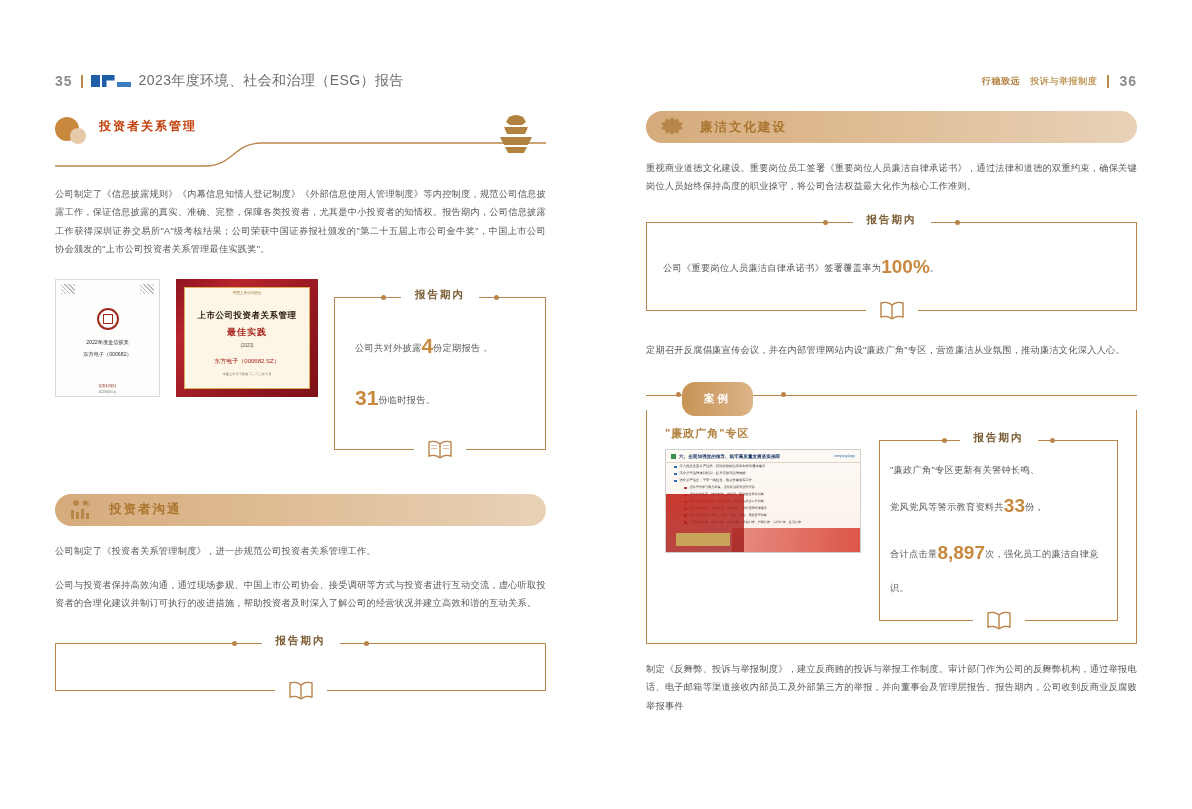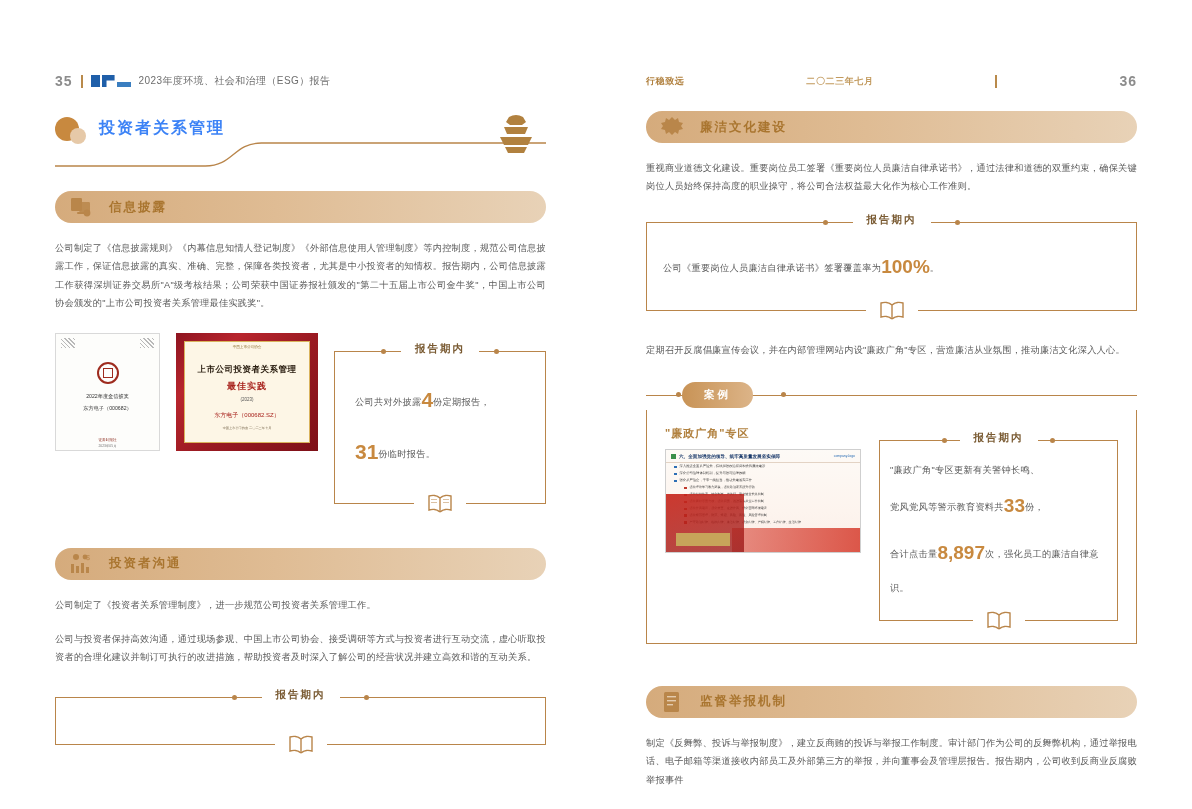--- a/index.html
+++ b/index.html
@@ -11,39 +11,39 @@
     overflow:hidden;
   }
   .spread { display:flex; width:1192px; height:809px; }
   .page { width:596px; height:809px; position:relative; padding:12px 55px;margin-top:31px; }
   .page.left { padding-left:55px; padding-right:50px; }
   .page.right { padding-left:50px; padding-right:55px; }
 
   
   .rh { display:flex; align-items:center; height:46px; padding-top:30px; }
   .rh.left { justify-content:flex-start; gap:8px; }
-  .rh.right { justify-content:space-between; gap:10px; }
+  .rh.right { justify-content:flex-end; gap:10px; }
   .folio { font-size:14px; color:#8c8c8c; letter-spacing:1px; font-weight:600; }
   .rh-div { width:2px; height:13px; background:#b98a4b; }
   .rh-logo { display:flex; align-items:center; gap:2px; }
   .lg-sq { width:9px; height:12px; background:#1f5fa9; }
   .lg-sq2 { width:13px; height:12px; background:#1f5fa9;
             clip-path:polygon(0 0,100% 0,100% 45%,38% 45%,38% 100%,0 100%); }
   .lg-bar { width:14px; height:5px; background:#3a7ec0; align-self:flex-end; }
-  .rh-title { font-size:10px; color:#6d6d6d; letter-spacing:.4px;text-align:center; }
+  .rh-title { font-size:14px; color:#6d6d6d; letter-spacing:.4px;text-align:center; }
   .rh-crumb { font-size:9px; color:#b1813f; font-weight:700; letter-spacing:.6px; }
   .rh-crumb.dim { color:#c29a5e; }
 
   
   .chap { position:relative; height:62px; margin-top:18px; }
   .chap-dots { position:absolute; left:0; top:10px; width:36px; height:30px; }
   .d1 { position:absolute; left:0; top:0; width:24px; height:24px; border-radius:50%; background:#c8893f; }
   .d2 { position:absolute; left:15px; top:11px; width:16px; height:16px; border-radius:50%; background:#e6c9a8; }
-  .chap-t { position:absolute; left:44px; top:11px; font-size:16px; font-weight:700;
-            color:#3b82f6; letter-spacing:2px; }
+  .chap-t { position:absolute; left:44px; top:11px; font-size:12px; font-weight:700;
+            color:#c2410c; letter-spacing:2px; }
   .chap-rule { position:absolute; left:0; bottom:2px; width:100%; height:26px; }
   .chap-icon { position:absolute; right:6px; top:4px; width:48px; height:44px; color:#b1813f; }
 
   
   .pill { height:32px; border-radius:16px; display:flex; align-items:center;
           background:linear-gradient(90deg,#d5ab7c 0%,#dfbc94 45%,#e8d2b7 100%);
           padding-left:14px; gap:16px; margin-top:22px; }
   .pill-ico { width:24px; height:22px; color:#b9864a; flex:0 0 auto; }
   .pill-t { font-size:12.5px; font-weight:700; color:#a9752f; letter-spacing:2px; }
 
@@ -97,21 +97,21 @@
             font-size:9px; color:#a8231d; font-weight:700; letter-spacing:1px; }
   .cert-b .yr { position:absolute; top:64px; left:0; right:0; text-align:center;
             font-size:4.5px; color:#555; }
   .cert-b .co { position:absolute; top:78px; left:0; right:0; text-align:center;
             font-size:6px; color:#a8231d; }
   .cert-b .ft { position:absolute; top:93px; left:0; right:0; text-align:center;
             font-size:3.2px; color:#7a6a50; line-height:1.6; }
 
   
   .case-lbl-row { position:relative; height:28px; margin-top:22px; }
-  .case-pill { position:absolute; left:36px; top:0; height:26px; padding:0 22px;
+  .case-pill { position:absolute; left:36px; top:0; height:34px; padding:0 22px;
             border-radius:13px; background:linear-gradient(90deg,#c89356,#dcb488);
             display:flex; align-items:center; justify-content:center;
             font-size:10.5px; color:#fff; font-weight:700; letter-spacing:3px; z-index:2; }
   .case-line { position:absolute; left:0; right:0; top:13px; height:1.4px; background:#b9854a; }
   .case-dot { position:absolute; top:10.5px; width:5px; height:5px; border-radius:50%;
             background:#b9854a; z-index:3; }
   .case-box { border:1.4px solid #b9854a; border-top:none; padding:16px 18px 22px;
             display:flex; gap:18px; align-items:flex-start; }
   .case-left { width:196px; }
   .case-ttl { font-size:11px; font-weight:700; color:#b1813f; letter-spacing:1px; margin-bottom:8px; }
@@ -168,31 +168,20 @@
           <path d="M17 6 q7-4 14 0 l3 5 -4 3 h-12 l-4-3z"></path>
           <circle cx="19" cy="11" r="2.4"></circle>
             <circle cx="29" cy="11" r="2.4"></circle>
           <path d="M12 16 h24 l-3 7 h-18z"></path>
           <path d="M8 26 h32 l-4 8 h-24z"></path>
           <path d="M13 36 h22 l-3 6 h-16z"></path>
         </g>
       </svg>
     </div>
 
-    <div class="pill">
-      <svg class="pill-ico" viewBox="0 0 24 22">
-        <g fill="#b9864a">
-          <rect x="2" y="2" width="11" height="13" rx="1.2"></rect>
-          <rect x="10" y="6" width="11" height="10" rx="1.2" opacity=".85"></rect>
-          <rect x="8" y="16" width="8" height="2" rx="1"></rect>
-          <circle cx="18" cy="17" r="3.4"></circle>
-        </g>
-      </svg>
-      <span class="pill-t">信息披露</span>
-    </div>
 
     <p class="body">公司制定了《信息披露规则》《内幕信息知情人登记制度》《外部信息使用人管理制度》等内控制度，规范公司信息披露工作，保证信息披露的真实、准确、完整，保障各类投资者，尤其是中小投资者的知情权。报告期内，公司信息披露工作获得深圳证券交易所"A"级考核结果；公司荣获中国证券报社颁发的"第二十五届上市公司金牛奖"，中国上市公司协会颁发的"上市公司投资者关系管理最佳实践奖"。</p>
 
     <div class="certs">
       <div class="cert-a">
         <span class="orn l"></span>
           <span class="orn r"></span>
         <div class="cert-seal"></div>
         <div class="t1">2022年度金信披奖</div>
         <div class="t2">东方电子（000682）</div>
@@ -275,21 +264,21 @@
           </svg>
         </span>
       </div>
     </div>
   </div>
 
   <div class="page right">
 
     <div class="rh right">
       <span class="rh-crumb">行稳致远</span>
-      <span class="rh-crumb dim">二〇二三年七月</span>
+      <span class="rh-crumb dim">投诉与举报制度</span>
       <span class="rh-div"></span>
       <span class="folio">36</span>
     </div>
 
 
     <div class="pill">
       <svg class="pill-ico" viewBox="0 0 24 22">
         <g fill="#b9864a">
           <path d="M12 1 l3 3 3-2 1 4 4 1-2 3 2 3-4 1-1 4-3-2-3 3-3-3-3 2-1-4-4-1 2-3-2-3 4-1 1-4 3 2z"></path>
         </g>
@@ -394,28 +383,15 @@
                   <path d="M14 6 C17 3 22 3 25 4 v14 c-3-1-8-1-11 2"></path>
                     <path d="M14 6 v14"></path>
                 </g>
               </svg>
             </span>
           </div>
         </div>
       </div>
     </div>
 
-    <div class="pill" style="margin-top:42px">
-      <svg class="pill-ico" viewBox="0 0 24 22">
-        <g fill="#b9864a">
-          <rect x="4" y="1" width="15" height="20" rx="1.5"></rect>
-        </g>
-        <g fill="#e3cbae">
-          <rect x="7" y="5" width="9" height="1.4"></rect>
-            <rect x="7" y="9" width="9" height="1.4"></rect>
-          <rect x="7" y="13" width="6" height="1.4"></rect>
-        </g>
-      </svg>
-      <span class="pill-t">监督举报机制</span>
-    </div>
     <p class="body" id="R2"><span>制定《反舞弊、投诉与举报制度》，建立反商贿的投诉与举报工作制度。审计部门作为公司的反舞弊机构，通过举报电话、电子邮箱等渠道接收内部员工及外部第三方的举报，并向董事会及管理层报告。报告期内，公司收到反商业反腐败举报事件</span></p>
   </div>
 </div>
 
 </body></html>

